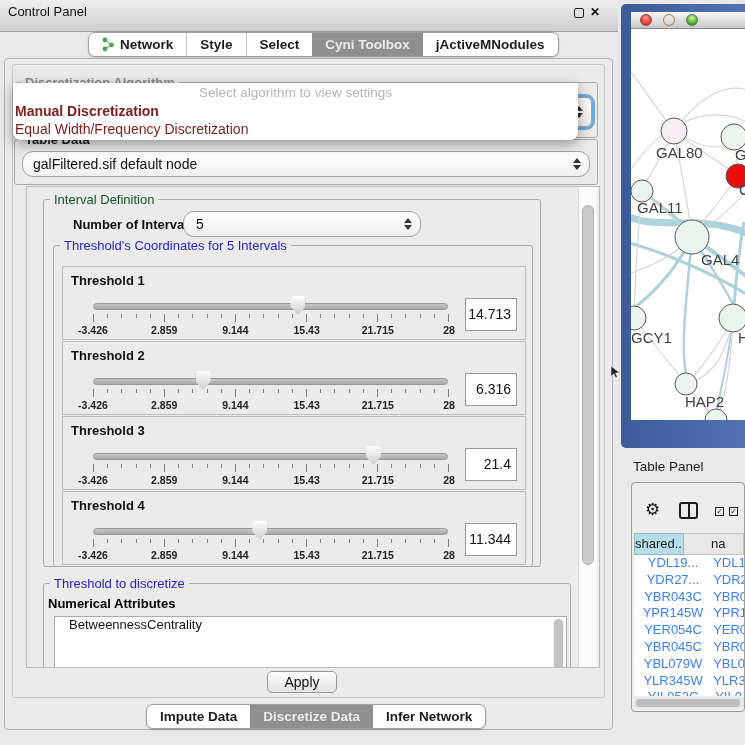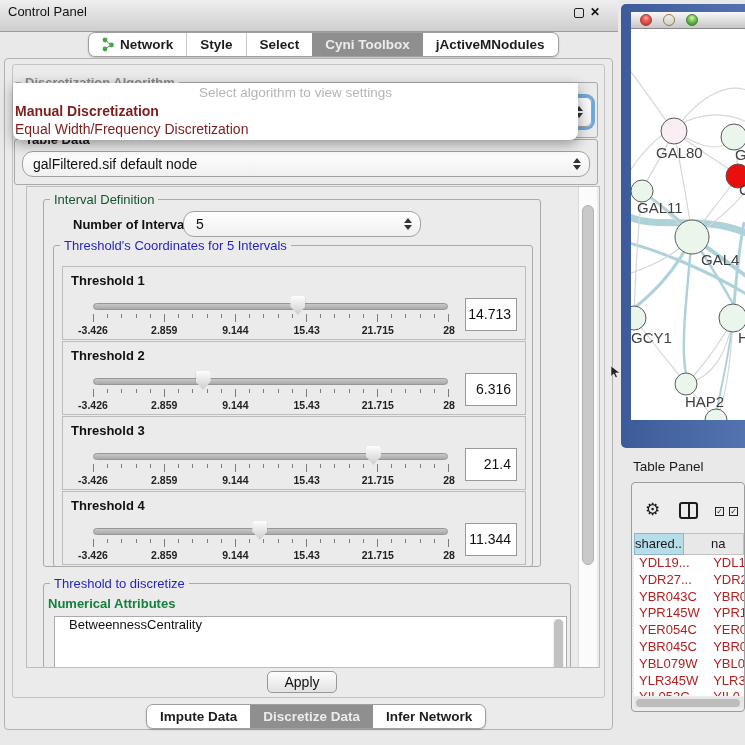--- a/index.html
+++ b/index.html
@@ -82,21 +82,21 @@
     background:linear-gradient(#fdfdfd,#cdcdcd); filter:drop-shadow(0 0 1px #777); }
   .th-ticks { position:absolute; left:30px; top:47px; width:356px; height:9px; }
   .th-ticks .tick { position:absolute; top:0; width:1px; background:#7d7d7d; }
   .th-ticklabels { position:absolute; left:30px; top:57px; width:356px; height:12px; }
   .th-ticklabels span { position:absolute; transform:translateX(-50%); font-size:10.5px; font-weight:700; color:#222; white-space:nowrap; }
   .th-value { position:absolute; left:402px; top:31px; width:52px; height:33px; background:#fff;
     border:1px solid #999; font-size:14px; text-align:right; line-height:31px; padding-right:5px; color:#111; }
 
   .g-attrs { left:16px; top:396px; width:528px; height:150px; }
   .g-attrs > .group-title { color:#2424cf; }
-  .num-label { position:absolute; left:4px; top:12px; font-size:13px; font-weight:700; color:#15803d; }
+  .num-label { position:absolute; left:4px; top:12px; font-size:13px; font-weight:700; color:#000000; }
   .attr-list { position:absolute; left:10px; top:32px; width:513px; height:120px; background:#fff; border:1px solid #ababab; }
   .attr-item { padding-left:14px; font-size:13px; line-height:16.5px; color:#111; }
   .list-scroll { position:absolute; right:2px; top:2px; width:11px; height:116px; background:#f0f0f0; border-radius:6px; }
   .list-thumb { position:absolute; left:1px; top:0; width:9px; height:100%; background:#c2c2c2; border-radius:5px; }
 
   .apply-btn { position:absolute; left:267px; top:671px; width:70px; height:22px;
     background:linear-gradient(#fefefe,#e2e2e2); border:1px solid #989898; border-radius:5px;
     font-size:14px; text-align:center; line-height:20px; color:#111; }
 
   
@@ -123,21 +123,21 @@
   .col-icon div { position:absolute; left:50%; top:0; width:2px; height:100%; background:#1c1c1c; transform:translateX(-50%); }
   .cb-icon { position:absolute; top:24px; width:9px; height:9px; border:1.5px solid #222; font-size:8px;
     line-height:7px; text-align:center; color:#222; }
   .cb-1 { left:83px; } .cb-2 { left:97px; }
   .tp-table { position:absolute; left:2px; top:50px; width:110px; height:163px; background:#fff; overflow:hidden; }
   .tp-header { display:flex; height:22px; }
   .tp-header .h1 { width:80px; background:#b7dde9; border:1px solid #8fb6c4; font-size:13px;
     text-align:center; line-height:20px; color:#1a1a1a; overflow:hidden; white-space:nowrap; }
   .tp-header .h2 { width:80px; background:#e8e8e8; border:1px solid #c2c2c2; border-left:none; font-size:13px;
     line-height:20px; padding-left:27px; color:#1a1a1a; overflow:hidden; white-space:nowrap; }
-  .tp-row { display:flex; height:16.8px; font-size:13px; color:#b91c1c; }
+  .tp-row { display:flex; height:16.8px; font-size:13px; color:#3b82f6;text-align:center; }
   .tp-row .c1 { width:80px; padding-left:5px; overflow:hidden; white-space:nowrap; }
   .tp-row .c2 { width:40px; padding-left:6px; overflow:hidden; white-space:nowrap; }
   .h-scroll { position:absolute; left:2px; top:214px; width:110px; height:11px; background:#e6e6e6; }
   .h-thumb { position:absolute; left:2px; top:1.5px; width:104px; height:8px; background:#bdbdbd; border-radius:4px; }
 
   .cursor { position:absolute; left:611px; top:366px; z-index:99; }
   .net-icon { width:13px; height:15px; }
 </style>
 </head>
 <body>

